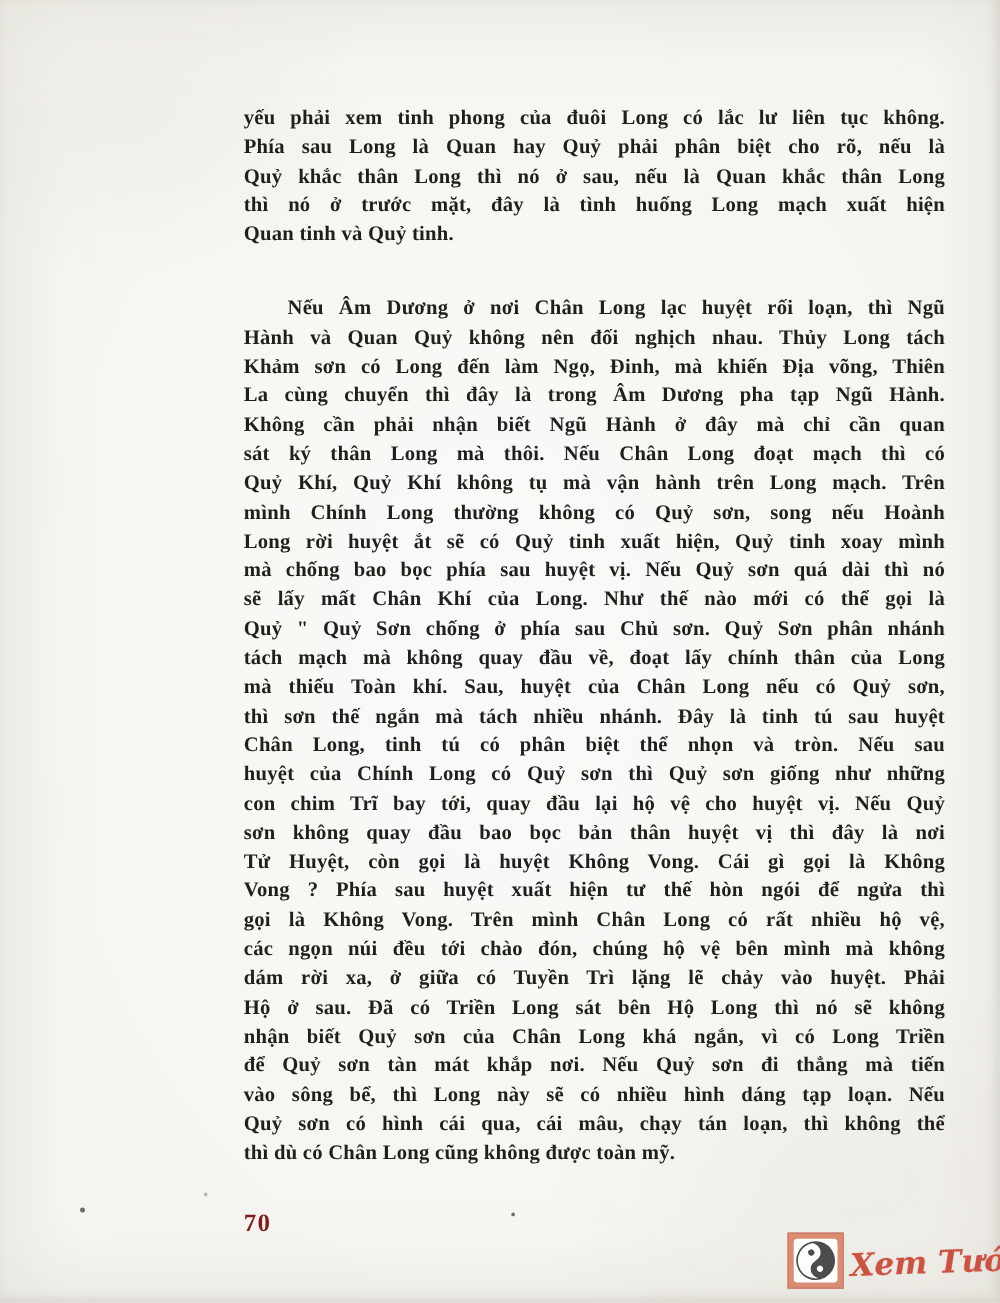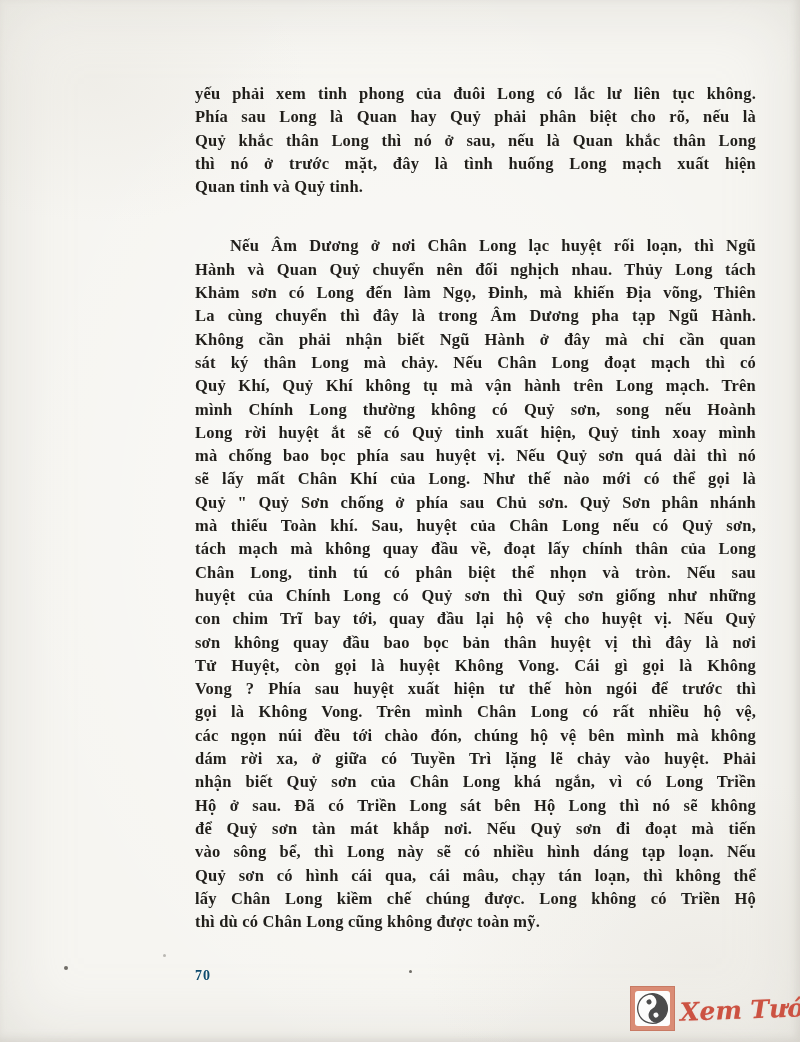--- a/index.html
+++ b/index.html
@@ -44,23 +44,23 @@
     text-align: justify;
     text-align-last: justify;
     min-height: 23.3px;
   }
   .line.last { text-align-last: left; }
   .para.indent .line:first-child { text-indent: 35px; margin-top: 36px; }
   .page-number {
     position: absolute;
     left: 195px;
     top: 968px;
-    font-size: 14px;
+    font-size: 20px;
     font-weight: 700;
-    color: #0c4a6e;
+    color: #7f1d1d;
     letter-spacing: 1px;
   }
   .watermark {
     position: absolute;
     left: 630px;
     top: 986px;
     display: flex;
     align-items: center;
     gap: 5px;
   }
@@ -112,48 +112,48 @@
   <div class="text-block">
       <div class="para">
         <div class="line">yếu phải xem tinh phong của đuôi Long có lắc lư liên tục không.</div>
         <div class="line">Phía sau Long là Quan hay Quỷ phải phân biệt cho rõ, nếu là</div>
         <div class="line">Quỷ khắc thân Long thì nó ở sau, nếu là Quan khắc thân Long</div>
         <div class="line">thì nó ở trước mặt, đây là tình huống Long mạch xuất hiện</div>
         <div class="line last">Quan tinh và Quỷ tinh.</div>
       </div>
       <div class="para indent">
         <div class="line">Nếu Âm Dương ở nơi Chân Long lạc huyệt rối loạn, thì Ngũ</div>
-        <div class="line">Hành và Quan Quỷ chuyển nên đối nghịch nhau. Thủy Long tách</div>
+        <div class="line">Hành và Quan Quỷ không nên đối nghịch nhau. Thủy Long tách</div>
         <div class="line">Khảm sơn có Long đến làm Ngọ, Đinh, mà khiến Địa võng, Thiên</div>
         <div class="line">La cùng chuyển thì đây là trong Âm Dương pha tạp Ngũ Hành.</div>
         <div class="line">Không cần phải nhận biết Ngũ Hành ở đây mà chỉ cần quan</div>
-        <div class="line">sát ký thân Long mà chảy. Nếu Chân Long đoạt mạch thì có</div>
+        <div class="line">sát ký thân Long mà thôi. Nếu Chân Long đoạt mạch thì có</div>
         <div class="line">Quỷ Khí, Quỷ Khí không tụ mà vận hành trên Long mạch. Trên</div>
         <div class="line">mình Chính Long thường không có Quỷ sơn, song nếu Hoành</div>
         <div class="line">Long rời huyệt ắt sẽ có Quỷ tinh xuất hiện, Quỷ tinh xoay mình</div>
         <div class="line">mà chống bao bọc phía sau huyệt vị. Nếu Quỷ sơn quá dài thì nó</div>
         <div class="line">sẽ lấy mất Chân Khí của Long. Như thế nào mới có thể gọi là</div>
         <div class="line">Quỷ " Quỷ Sơn chống ở phía sau Chủ sơn. Quỷ Sơn phân nhánh</div>
+        <div class="line">tách mạch mà không quay đầu về, đoạt lấy chính thân của Long</div>
         <div class="line">mà thiếu Toàn khí. Sau, huyệt của Chân Long nếu có Quỷ sơn,</div>
-        <div class="line">tách mạch mà không quay đầu về, đoạt lấy chính thân của Long</div>
+        <div class="line">thì sơn thế ngắn mà tách nhiều nhánh. Đây là tinh tú sau huyệt</div>
         <div class="line">Chân Long, tinh tú có phân biệt thể nhọn và tròn. Nếu sau</div>
         <div class="line">huyệt của Chính Long có Quỷ sơn thì Quỷ sơn giống như những</div>
         <div class="line">con chim Trĩ bay tới, quay đầu lại hộ vệ cho huyệt vị. Nếu Quỷ</div>
         <div class="line">sơn không quay đầu bao bọc bản thân huyệt vị thì đây là nơi</div>
         <div class="line">Tử Huyệt, còn gọi là huyệt Không Vong. Cái gì gọi là Không</div>
-        <div class="line">Vong ? Phía sau huyệt xuất hiện tư thế hòn ngói để trước thì</div>
+        <div class="line">Vong ? Phía sau huyệt xuất hiện tư thế hòn ngói để ngửa thì</div>
         <div class="line">gọi là Không Vong. Trên mình Chân Long có rất nhiều hộ vệ,</div>
         <div class="line">các ngọn núi đều tới chào đón, chúng hộ vệ bên mình mà không</div>
         <div class="line">dám rời xa, ở giữa có Tuyền Trì lặng lẽ chảy vào huyệt. Phải</div>
+        <div class="line">Hộ ở sau. Đã có Triền Long sát bên Hộ Long thì nó sẽ không</div>
         <div class="line">nhận biết Quỷ sơn của Chân Long khá ngắn, vì có Long Triền</div>
-        <div class="line">Hộ ở sau. Đã có Triền Long sát bên Hộ Long thì nó sẽ không</div>
-        <div class="line">để Quỷ sơn tàn mát khắp nơi. Nếu Quỷ sơn đi đoạt mà tiến</div>
+        <div class="line">để Quỷ sơn tàn mát khắp nơi. Nếu Quỷ sơn đi thẳng mà tiến</div>
         <div class="line">vào sông bể, thì Long này sẽ có nhiều hình dáng tạp loạn. Nếu</div>
         <div class="line">Quỷ sơn có hình cái qua, cái mâu, chạy tán loạn, thì không thể</div>
-        <div class="line">lấy Chân Long kiềm chế chúng được. Long không có Triền Hộ</div>
         <div class="line last">thì dù có Chân Long cũng không được toàn mỹ.</div>
       </div>
     </div>
 
   <div class="page-number">70</div>
 
   <div class="watermark">
     <div class="wm-box">
       <div class="inner">
         <svg viewBox="0 0 100 100" aria-hidden="true">

